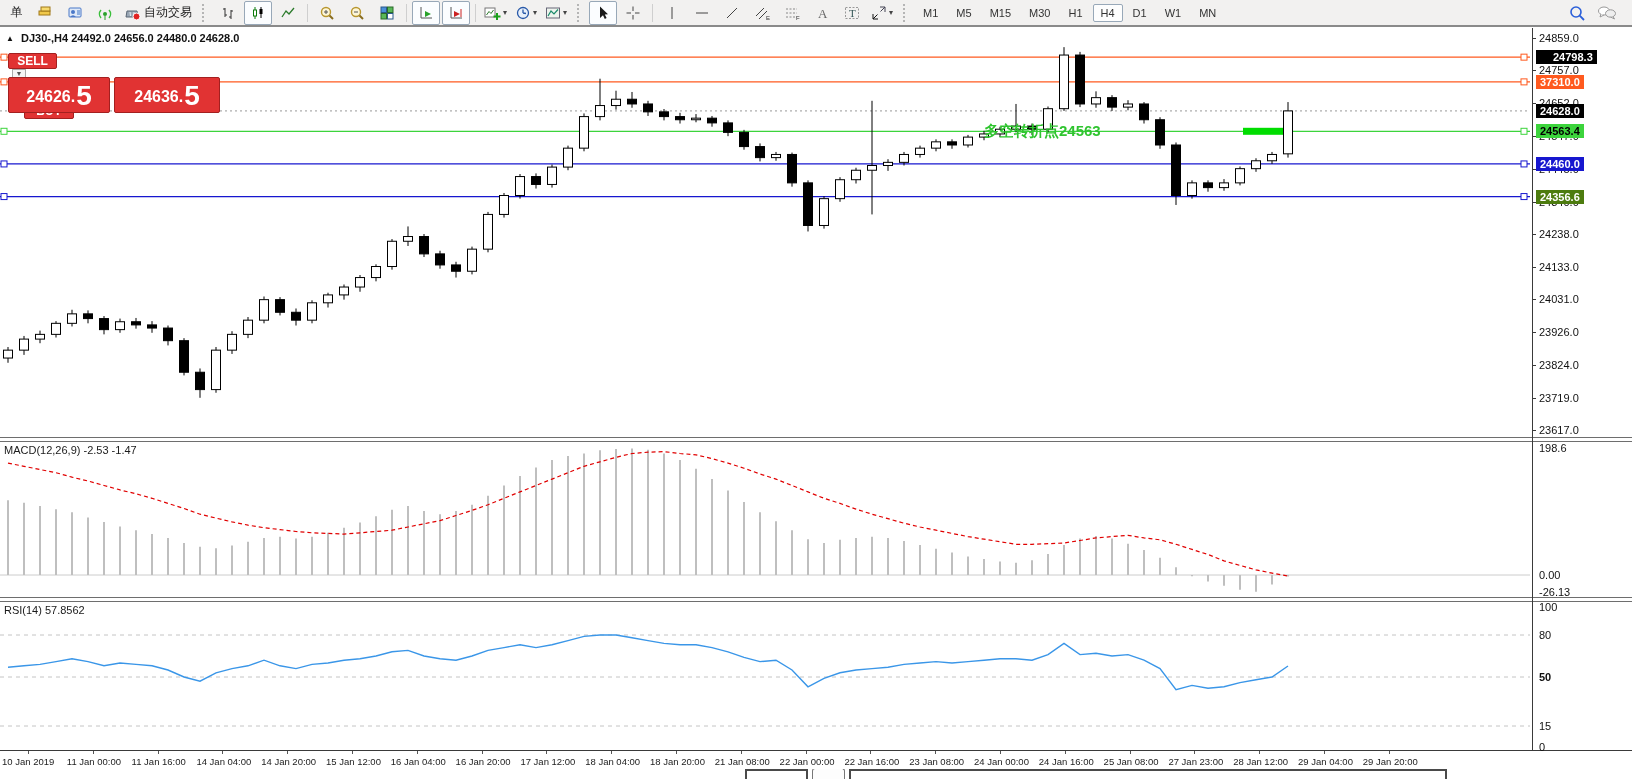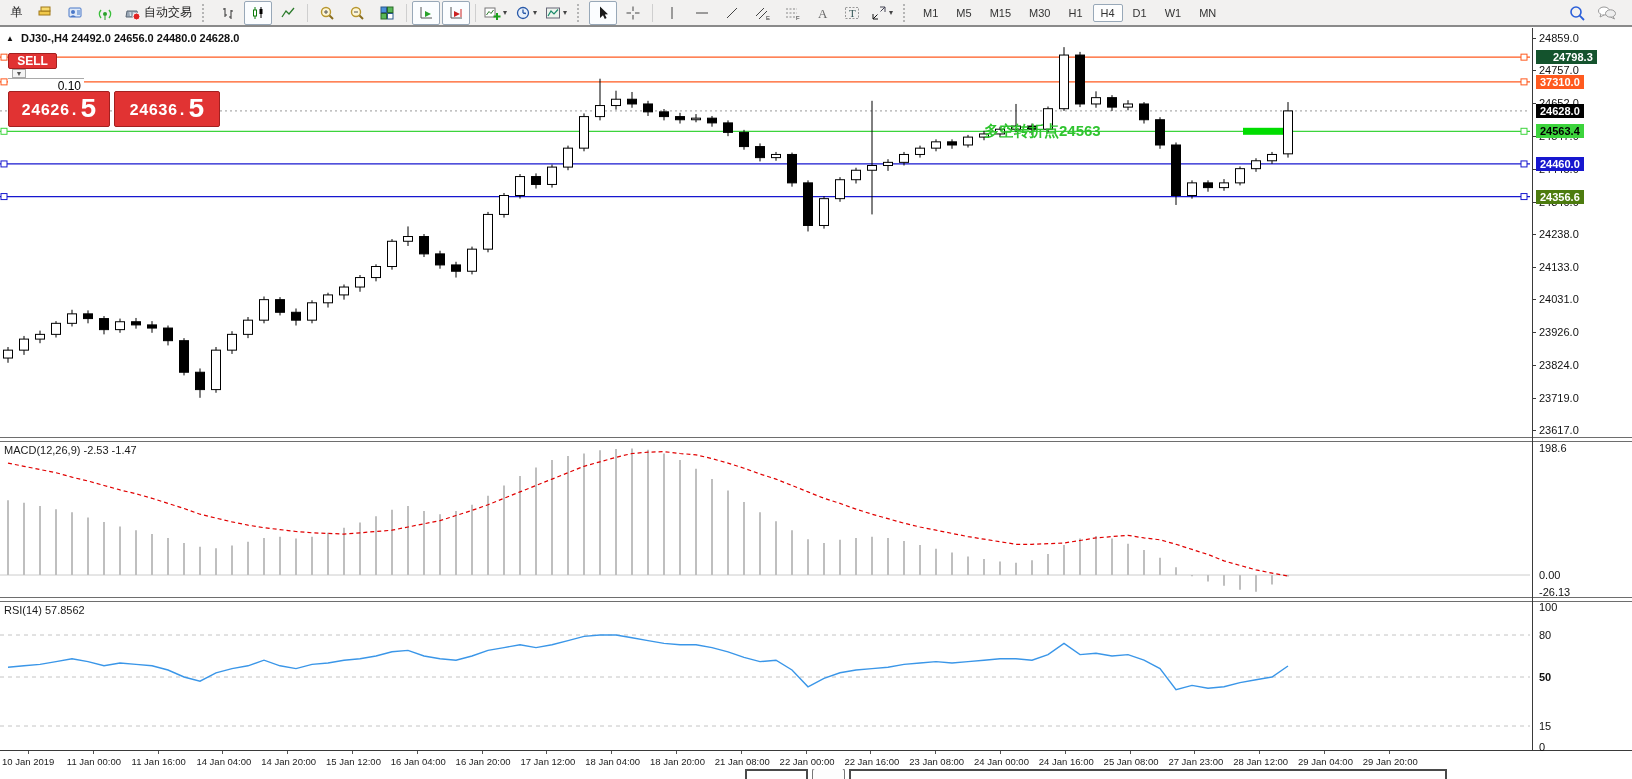--- a/index.html
+++ b/index.html
@@ -47,21 +47,21 @@
   .trade-panel{position:absolute;left:8px;top:25px;width:212px;z-index:8;font-family:"Liberation Sans",sans-serif;}
   .tp-row1{display:flex;height:20px;flex-direction:column;}
   .tp-btn{background:#e13333;border:1px solid #a32020;color:#fff;font-size:12px;font-weight:bold;
           display:flex;align-items:center;justify-content:center;border-radius:2px;box-sizing:border-box;}
   .tp-sell{width:49px;}
   .tp-buy{width:50px;margin-left:16px;}
   .spin{width:14px;background:#f4f4f4;border:1px solid #a9a9a9;color:#555;font-size:7px;
         display:flex;align-items:center;justify-content:center;box-sizing:border-box;}
   .vol{width:76px;border:1px solid #a9a9a9;border-left:none;border-right:none;font-size:12px;
        text-align:right;padding:0 3px;box-sizing:border-box;font-family:"Liberation Sans",sans-serif;}
-  .tp-row2{display:flex;margin-top:18px;height:36px;font-family:Liberation Mono, monospace;}
+  .tp-row2{display:flex;margin-top:4px;height:36px;}
   .tp-price{background:#e13333;border:1px solid #a32020;border-radius:2px;color:#fff;
             display:flex;align-items:flex-end;justify-content:center;box-sizing:border-box;padding-bottom:2px;}
   .tp-price .small{font-size:16px;font-weight:bold;line-height:26px;}
   .tp-price .big{font-size:28px;font-weight:bold;line-height:28px;margin-left:1px;}
   .tp-price-sell{width:102px;}
   .tp-price-buy{width:106px;margin-left:4px;}
 </style>
 </head>
 <body>
 
@@ -655,21 +655,21 @@
         <div class="tick-mark" style="top: 271.333px;"></div>
         <div class="tick-text" style="top: 265.333px;">24031.0</div>
         <div class="tick-mark" style="top: 304.473px;"></div>
         <div class="tick-text" style="top: 298.473px;">23926.0</div>
         <div class="tick-mark" style="top: 336.667px;"></div>
         <div class="tick-text" style="top: 330.667px;">23824.0</div>
         <div class="tick-mark" style="top: 369.807px;"></div>
         <div class="tick-text" style="top: 363.807px;">23719.0</div>
         <div class="tick-mark" style="top: 402px;"></div>
         <div class="tick-text" style="top: 396px;">23617.0</div>
-        <div class="plabel" style="top: 22.1581px; background: #14532d; color: rgb(255, 255, 255); padding-left: 17px;">24798.3</div>
+        <div class="plabel" style="top: 22.1581px; background: #000000; color: rgb(255, 255, 255); padding-left: 17px;">24798.3</div>
         <div class="plabel" style="top: 46.8712px; background: rgb(255, 90, 31); color: rgb(255, 255, 255);">37310.0</div>
         <div class="plabel" style="top: 96.2973px; background: rgb(60, 212, 60); color: rgb(0, 0, 0);">24563.4</div>
         <div class="plabel" style="top: 128.932px; background: rgb(23, 23, 207); color: rgb(255, 255, 255);">24460.0</div>
         <div class="plabel" style="top: 161.567px; background: #4d7c0f; color: rgb(255, 255, 255);">24356.6</div>
         <div class="plabel" style="top: 75.9082px; background: rgb(0, 0, 0); color: rgb(255, 255, 255);">24628.0</div>
         <div class="ind-tick" style="top: 414px;">198.6</div>
         <div class="ind-tick" style="top: 541px;">0.00</div>
         <div class="ind-tick" style="top: 557.71px;">-26.13</div>
         <div class="ind-tick" style="top: 573px;">100</div>
         <div class="ind-tick" style="top: 601px;">80</div>

